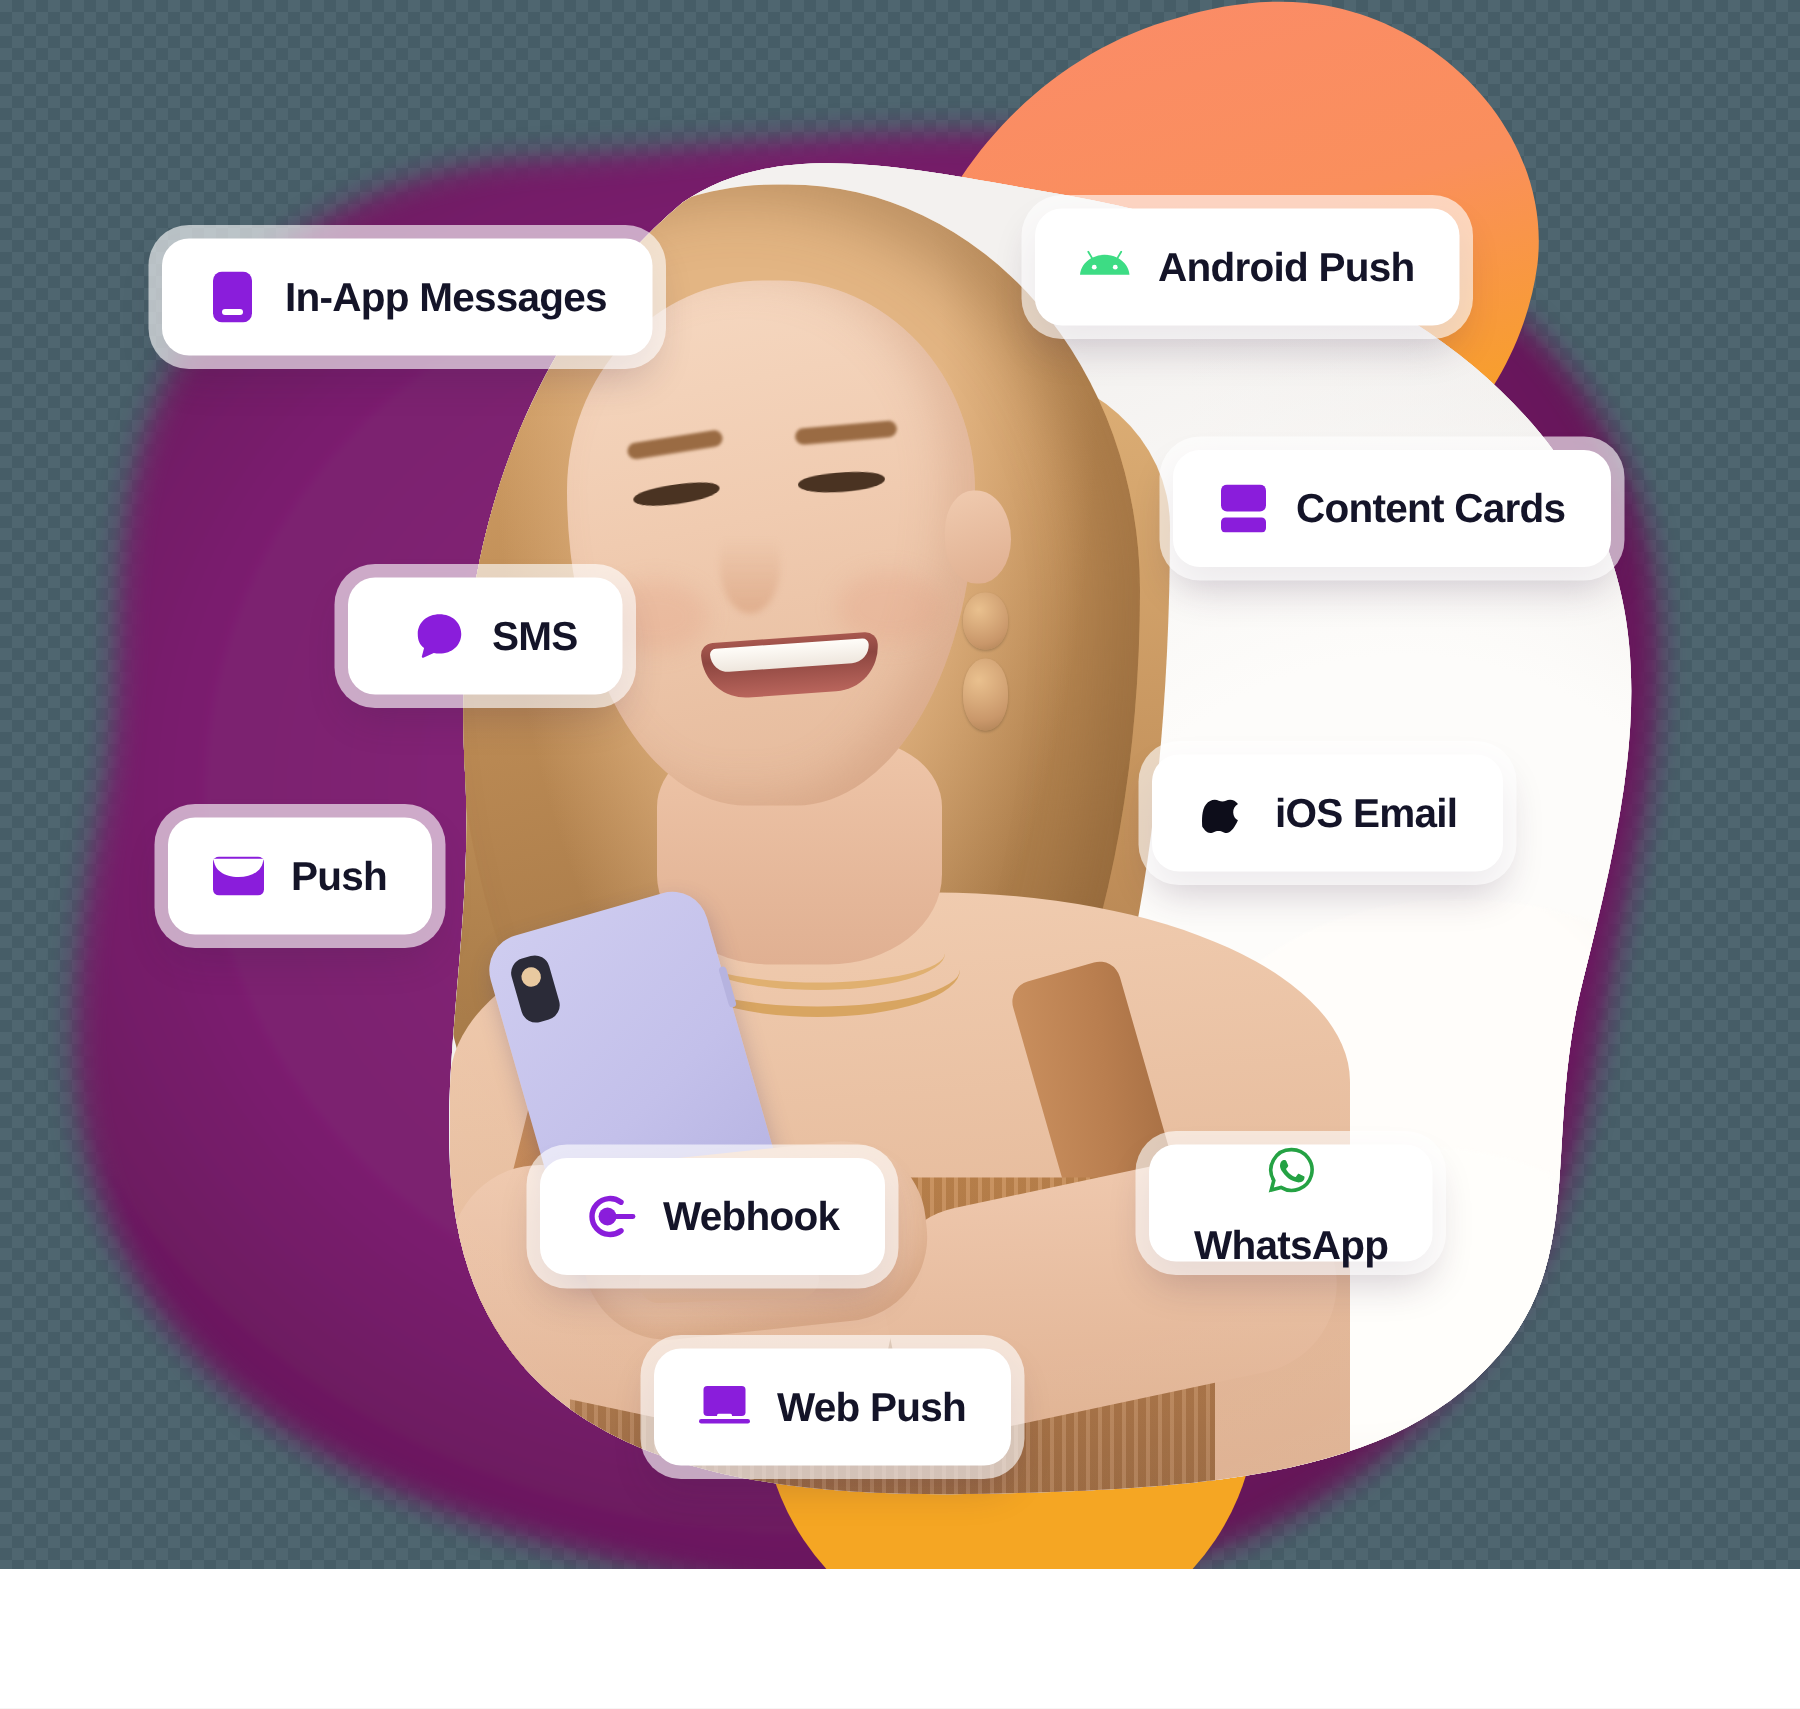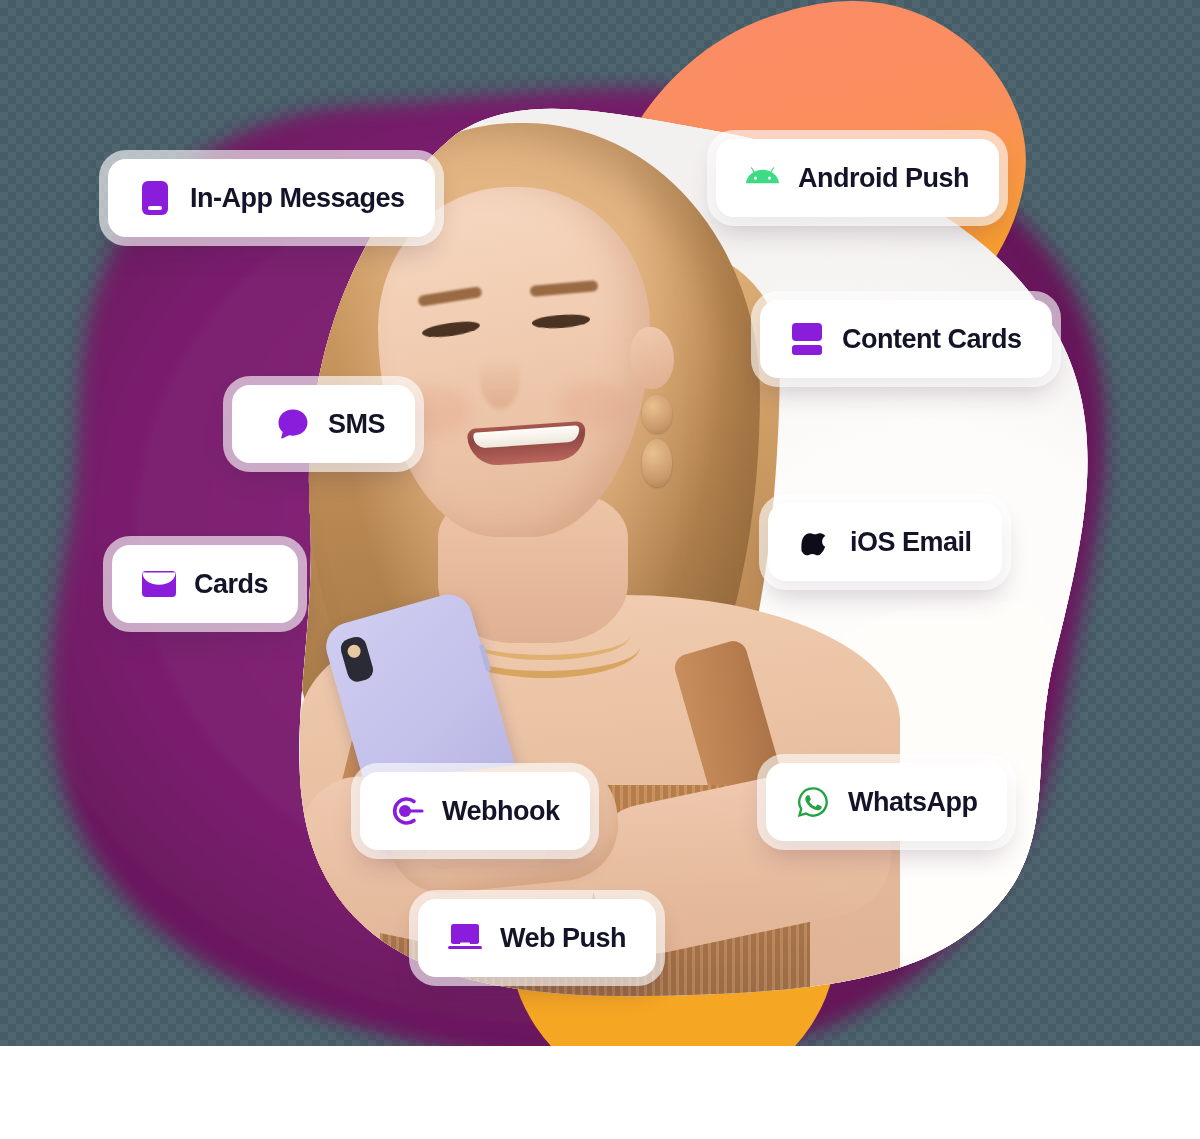--- a/index.html
+++ b/index.html
@@ -310,28 +310,28 @@
   }
   .card .ico{
     width:34px; height:34px;
     display:flex; align-items:center; justify-content:center;
     flex:0 0 auto;
   }
   .card .ico svg{display:block;}
 
   
   #card-inapp   {left:108px;  top:159px;  }
-  #card-android {left:716px;  top:139px;  }
-  #card-content {left:760px;  top:300px;text-align:center;  }
+  #card-android {left:690px;  top:139px;  }
+  #card-content {left:782px;  top:300px;text-align:center;  }
   #card-sms     {left:232px;  top:385px;padding-left:44px;  }
   #card-ios     {left:768px;  top:503px;  }
   #card-email   {left:112px;  top:545px;  }
   #card-webhook {left:360px;  top:772px;text-align:center;  }
-  #card-whatsapp{left:766px;  top:763px;  }
-  #card-webpush {left:418px;  top:899px;  }
+  #card-whatsapp{left:766px;  top:763px;flex-direction:column;  }
+  #card-webpush {left:436px;  top:899px;  }
 </style>
 </head>
 <body>
 
 <div id="stage">
 
   <div class="checker"></div>
 
   <div class="blob purple-blob">
     <svg viewBox="0 0 1165 1060" preserveAspectRatio="none">
@@ -488,21 +488,21 @@
     <span class="label">iOS Email</span>
   </div>
 
   <div class="card" id="card-email">
     <span class="ico">
       <svg width="34" height="26" viewBox="0 0 34 26">
         <path fill="#8a1ddb" d="M0 4a4 4 0 0 1 4-4h26a4 4 0 0 1 4 4v18a4 4 0 0 1-4 4H4a4 4 0 0 1-4-4V4Z"></path>
         <path fill="#ffffff" d="M0.5 1.5h33c0 7.4-6.9 12.2-16.5 12.2S0.5 8.9 0.5 1.5Z"></path>
       </svg>
     </span>
-    <span class="label">Cards</span>
+    <span class="label">Push</span>
   </div>
 
   <div class="card" id="card-webhook">
     <span class="ico">
       <svg width="34" height="30" viewBox="0 0 34 30">
         <path d="M24 5.5A12 12 0 1 0 24 24.5" fill="none" stroke="#8a1ddb" stroke-width="3.6" stroke-linecap="round"></path>
         <circle cx="15" cy="15" r="6" fill="#8a1ddb"></circle>
         <line x1="18" y1="15" x2="32" y2="15" stroke="#8a1ddb" stroke-width="3.2" stroke-linecap="round"></line>
       </svg>
     </span>

